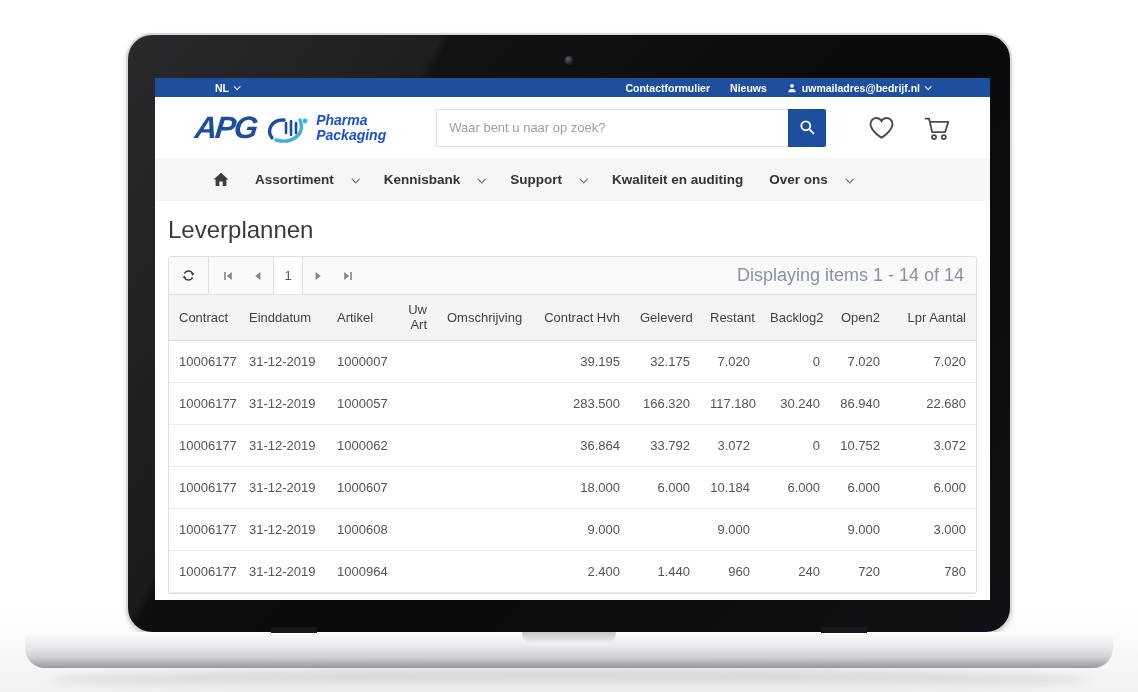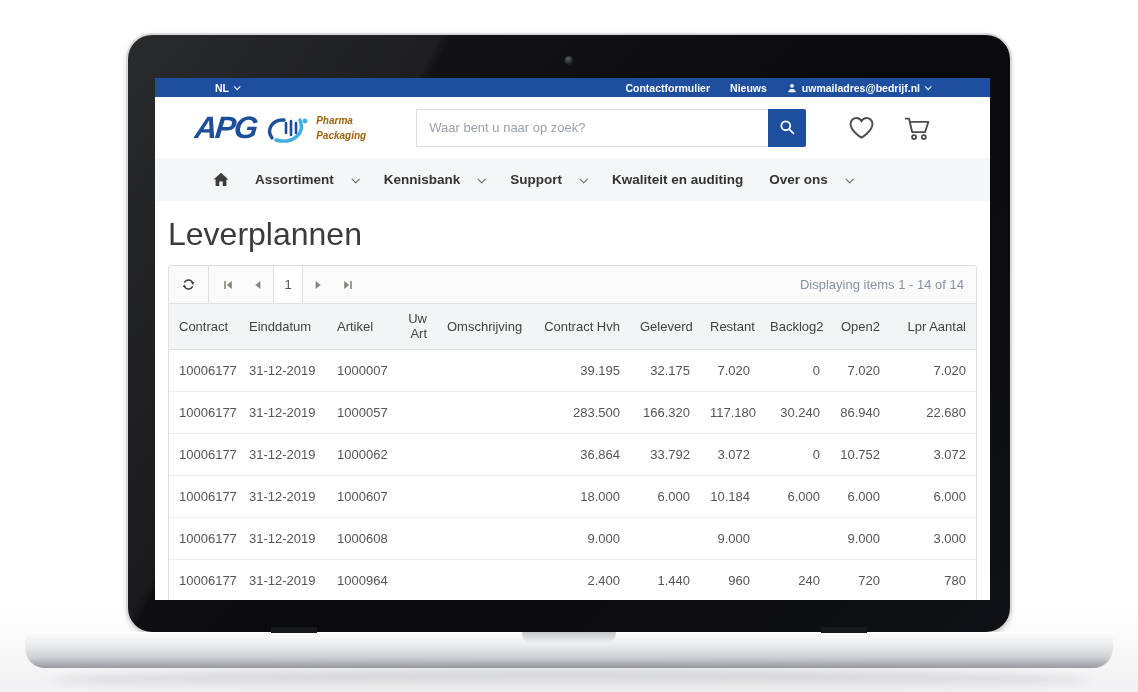--- a/index.html
+++ b/index.html
@@ -64,21 +64,21 @@
   .chev.nav-chev{ width:6px; height:6px; color:#666; margin-left:2px; }
 
   .site-header{ height:61px; display:flex; align-items:center; padding:0 13px; background:#fff; }
   .logo{ display:flex; align-items:center; margin-left:27px; cursor:pointer; }
   .logo .apg{
     font-size:31px; font-weight:800; font-style:italic; color:#1d4e9b;
     letter-spacing:-2px; transform:skewX(-6deg);
   }
   .logo svg{ margin:0 6px 0 8px; }
   .logo .tagline{ display:flex; flex-direction:column; line-height:15px;
-    font-size:10px; font-weight:800; font-style:italic; color:#a16207; }
+    font-size:14px; font-weight:800; font-style:italic; color:#1d4ed8; }
   .searchwrap{ display:flex; margin-left:50px; }
   .search-input{
     width:352px; height:38px; border:1px solid #dcdcdc; border-right:none;
     border-radius:2px 0 0 2px; padding:0 12px; font-size:13px; color:#444; outline:none;
     font-family:"Liberation Sans", sans-serif;
   }
   .search-input::placeholder{ color:#9aa0a6; }
   .search-btn{
     width:38px; height:38px; background:#1d4f9e; border:none; border-radius:0 2px 2px 0;
     display:flex; align-items:center; justify-content:center; cursor:pointer;
@@ -87,38 +87,38 @@
   .hicon{ cursor:pointer; display:flex; }
 
   .mainnav{
     height:43px; background:#f5f6f8; display:flex; align-items:center;
     padding:0 13px; gap:26px; font-size:13.5px; font-weight:700; color:#333;
   }
   .mainnav .nav-item{ display:flex; align-items:center; gap:16px; cursor:pointer; }
   .home-link{ margin-left:45px; display:flex; cursor:pointer; }
 
   .main{ padding:0 13px; }
-  .page-title{ font-size:32px; font-weight:400; color:#3b3b3b; margin:15px 0 12px; }
+  .page-title{ font-size:24px; font-weight:400; color:#3b3b3b; margin:15px 0 12px; }
 
   .grid{ border:1px solid #dcdfe3; border-radius:3px; background:#fff; }
   .grid-toolbar{
     height:38px; background:#fafafa; border-bottom:1px solid #dcdfe3;
     display:flex; align-items:stretch; border-radius:3px 3px 0 0;
   }
   .refresh-cell{ width:40px; display:flex; align-items:center; justify-content:center;
     border-right:1px solid #dcdfe3; cursor:pointer; }
   .pager{ display:flex; align-items:stretch; margin-left:4px; }
   .pg-btn{ width:30px; display:flex; align-items:center; justify-content:center; cursor:pointer; }
   .pg-current{
     width:30px; background:#fff; border-left:1px solid #dcdfe3; border-right:1px solid #dcdfe3;
     display:flex; align-items:center; justify-content:center;
     font-size:13px; color:#555; cursor:pointer;
   }
   .pager-status{ margin-left:auto; align-self:center; padding-right:12px;
-    font-size:13px; color:#8593a3; }
+    font-size:18px; color:#8593a3; }
 
   table{ width:100%; border-collapse:collapse; table-layout:fixed; font-size:13px; }
   thead th{
     background:#f3f4f6; height:45px; font-weight:400; color:#424242;
     padding:0 10px; border-bottom:1px solid #dcdfe3; cursor:pointer;
   }
   tbody td{ height:42px; padding:0 10px; color:#555;
     border-bottom:1px solid #ebedef; background:#fff; }
   .al-l{ text-align:left; } .al-r{ text-align:right; }
   th:nth-child(1),td:nth-child(1){ width:70px; }

